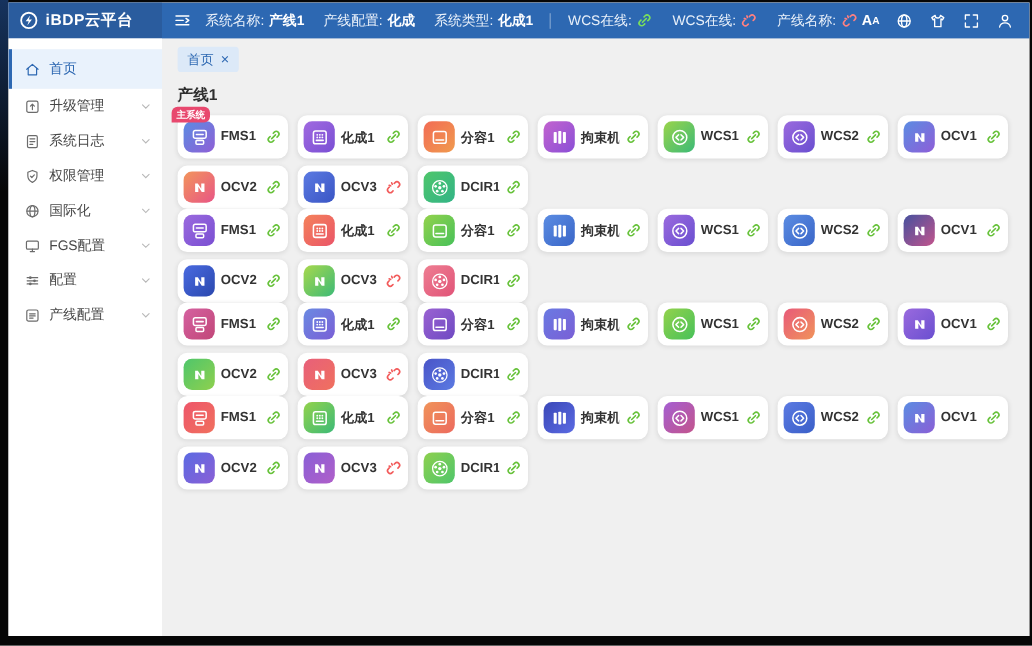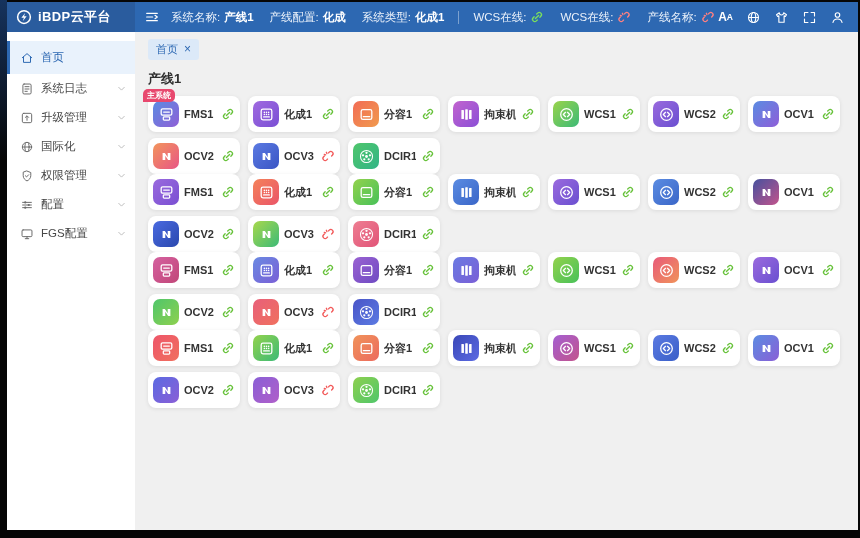--- a/index.html
+++ b/index.html
@@ -178,42 +178,58 @@
                 <path d="M6 10v9.5h12V10"></path>
               </g>
             </svg>
           </span>
           <span>首页</span>
         </div>
         <div class="side-item">
           <span class="sicon">
             <svg viewBox="0 0 24 24" width="14" height="14" xmlns="http://www.w3.org/2000/svg">
               <g fill="none" stroke="currentColor" stroke-width="1.7" stroke-linecap="round" stroke-linejoin="round">
-                <rect x="5" y="3.5" width="14" height="17" rx="2"></rect>
-                <path d="M8.5 8h7M8.5 12h7M8.5 16h4"></path>
+                <rect x="4" y="4" width="16" height="16" rx="2.5"></rect>
+                <path d="M12 16V9M9.2 11l2.8-2.8L14.8 11"></path>
               </g>
             </svg>
           </span>
-          <span>系统日志</span>
+          <span>升级管理</span>
           <span class="chev">
             <svg viewBox="0 0 24 24" width="11" height="11" xmlns="http://www.w3.org/2000/svg">
               <path d="M6 9.5l6 6 6-6" fill="none" stroke="currentColor" stroke-width="2" stroke-linecap="round"></path>
             </svg>
           </span>
         </div>
         <div class="side-item">
           <span class="sicon">
             <svg viewBox="0 0 24 24" width="14" height="14" xmlns="http://www.w3.org/2000/svg">
               <g fill="none" stroke="currentColor" stroke-width="1.7" stroke-linecap="round" stroke-linejoin="round">
-                <rect x="4" y="4" width="16" height="16" rx="2.5"></rect>
-                <path d="M12 16V9M9.2 11l2.8-2.8L14.8 11"></path>
+                <rect x="5" y="3.5" width="14" height="17" rx="2"></rect>
+                <path d="M8.5 8h7M8.5 12h7M8.5 16h4"></path>
               </g>
             </svg>
           </span>
-          <span>升级管理</span>
+          <span>系统日志</span>
+          <span class="chev">
+            <svg viewBox="0 0 24 24" width="11" height="11" xmlns="http://www.w3.org/2000/svg">
+              <path d="M6 9.5l6 6 6-6" fill="none" stroke="currentColor" stroke-width="2" stroke-linecap="round"></path>
+            </svg>
+          </span>
+        </div>
+        <div class="side-item">
+          <span class="sicon">
+            <svg viewBox="0 0 24 24" width="14" height="14" xmlns="http://www.w3.org/2000/svg">
+              <g fill="none" stroke="currentColor" stroke-width="1.7" stroke-linecap="round" stroke-linejoin="round">
+                <path d="M12 3.5l6.5 2.6v5.2c0 4.4-2.8 7.3-6.5 9.2-3.7-1.9-6.5-4.8-6.5-9.2V6.1z"></path>
+                <path d="M9.2 11.6l2 2 3.6-3.7"></path>
+              </g>
+            </svg>
+          </span>
+          <span>权限管理</span>
           <span class="chev">
             <svg viewBox="0 0 24 24" width="11" height="11" xmlns="http://www.w3.org/2000/svg">
               <path d="M6 9.5l6 6 6-6" fill="none" stroke="currentColor" stroke-width="2" stroke-linecap="round"></path>
             </svg>
           </span>
         </div>
         <div class="side-item">
           <span class="sicon">
             <svg viewBox="0 0 24 24" width="14" height="14" xmlns="http://www.w3.org/2000/svg">
               <g fill="none" stroke="currentColor" stroke-width="1.7" stroke-linecap="round" stroke-linejoin="round">
@@ -227,26 +243,26 @@
           <span class="chev">
             <svg viewBox="0 0 24 24" width="11" height="11" xmlns="http://www.w3.org/2000/svg">
               <path d="M6 9.5l6 6 6-6" fill="none" stroke="currentColor" stroke-width="2" stroke-linecap="round"></path>
             </svg>
           </span>
         </div>
         <div class="side-item">
           <span class="sicon">
             <svg viewBox="0 0 24 24" width="14" height="14" xmlns="http://www.w3.org/2000/svg">
               <g fill="none" stroke="currentColor" stroke-width="1.7" stroke-linecap="round" stroke-linejoin="round">
-                <path d="M12 3.5l6.5 2.6v5.2c0 4.4-2.8 7.3-6.5 9.2-3.7-1.9-6.5-4.8-6.5-9.2V6.1z"></path>
-                <path d="M9.2 11.6l2 2 3.6-3.7"></path>
+                <rect x="3.5" y="5" width="17" height="11.5" rx="1.8"></rect>
+                <path d="M9 20h6M12 16.5V20"></path>
               </g>
             </svg>
           </span>
-          <span>权限管理</span>
+          <span>FGS配置</span>
           <span class="chev">
             <svg viewBox="0 0 24 24" width="11" height="11" xmlns="http://www.w3.org/2000/svg">
               <path d="M6 9.5l6 6 6-6" fill="none" stroke="currentColor" stroke-width="2" stroke-linecap="round"></path>
             </svg>
           </span>
         </div>
         <div class="side-item">
           <span class="sicon">
             <svg viewBox="0 0 24 24" width="14" height="14" xmlns="http://www.w3.org/2000/svg">
               <g fill="none" stroke="currentColor" stroke-width="1.7" stroke-linecap="round" stroke-linejoin="round">
@@ -261,26 +277,26 @@
           <span class="chev">
             <svg viewBox="0 0 24 24" width="11" height="11" xmlns="http://www.w3.org/2000/svg">
               <path d="M6 9.5l6 6 6-6" fill="none" stroke="currentColor" stroke-width="2" stroke-linecap="round"></path>
             </svg>
           </span>
         </div>
         <div class="side-item">
           <span class="sicon">
             <svg viewBox="0 0 24 24" width="14" height="14" xmlns="http://www.w3.org/2000/svg">
               <g fill="none" stroke="currentColor" stroke-width="1.7" stroke-linecap="round" stroke-linejoin="round">
-                <rect x="3.5" y="5" width="17" height="11.5" rx="1.8"></rect>
-                <path d="M9 20h6M12 16.5V20"></path>
+                <rect x="4" y="4" width="16" height="16" rx="2.5"></rect>
+                <path d="M8 9.5h8M8 12.5h8M8 15.5h5"></path>
               </g>
             </svg>
           </span>
-          <span>FGS配置</span>
+          <span>产线配置</span>
           <span class="chev">
             <svg viewBox="0 0 24 24" width="11" height="11" xmlns="http://www.w3.org/2000/svg">
               <path d="M6 9.5l6 6 6-6" fill="none" stroke="currentColor" stroke-width="2" stroke-linecap="round"></path>
             </svg>
           </span>
         </div>
       </aside>
     <main class="main">
       <div class="tabbar">
         <div class="tab">

